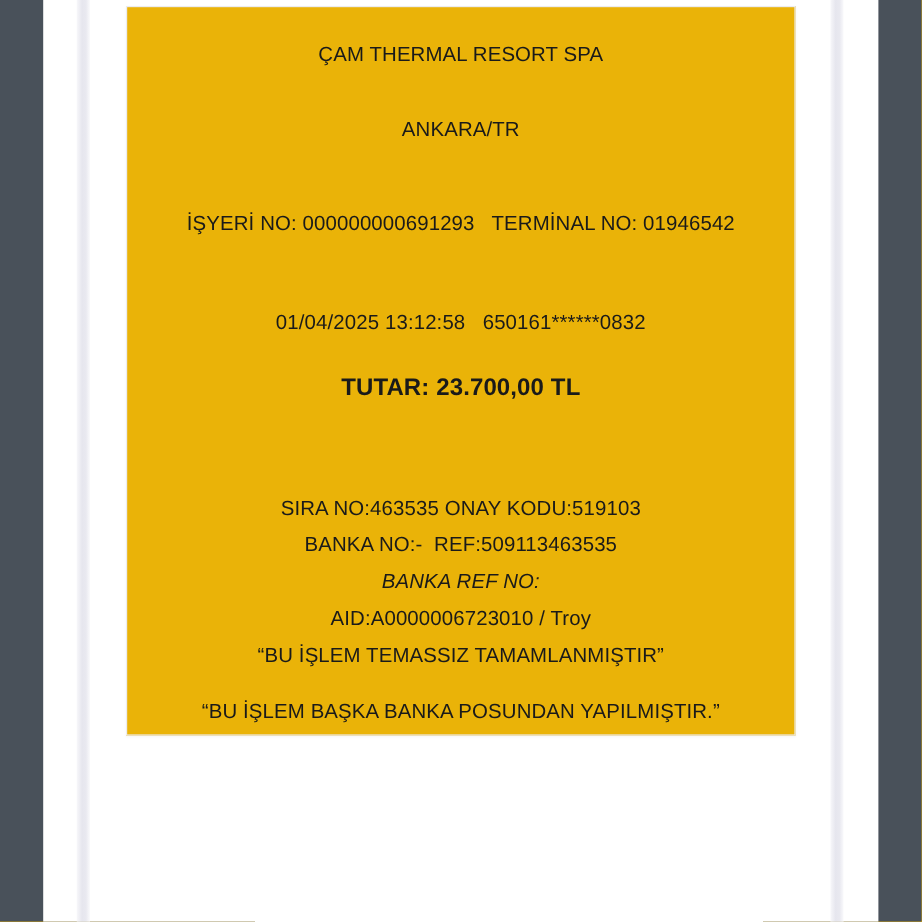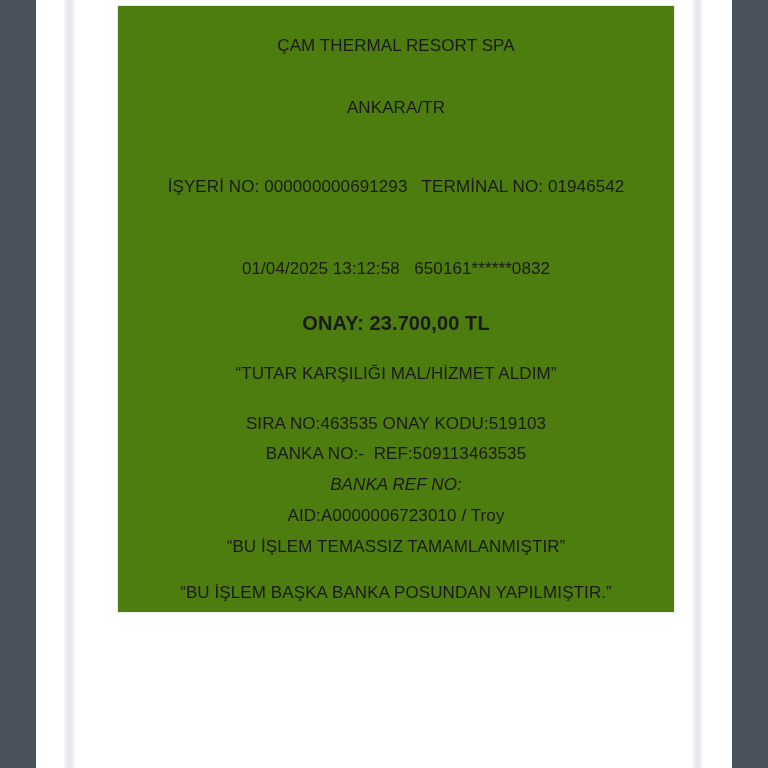--- a/index.html
+++ b/index.html
@@ -26,27 +26,27 @@
     position: absolute;
     top: 0;
     width: 11px;
     height: 768px;
     background: linear-gradient(to right, #f7f7fa, #e6e6ee 40%, #e9e9f0 70%, #fafafc);
   }
   .shadow-band.left { left: 28px; }
   .shadow-band.right { left: 656px; }
   .receipt {
     position: absolute;
-    left: 81px;
+    left: 69px;
     top: 5px;
     width: 556px;
     height: 606px;
     border: 1px solid #ececef;
     box-shadow: 0 1px 2px rgba(0,0,0,0.04);
-    background: #4d7c0f;
+    background: #eab308;
     color: #1a1a1a;
     text-align: center;
   }
   .line {
     position: absolute;
     left: 0;
     width: 100%;
     font-size: 17px;
     line-height: 22px;
     white-space: pre;
@@ -60,22 +60,21 @@
 
 <div class="page">
   <div class="shadow-band left"></div>
   <div class="shadow-band right"></div>
 
   <div class="receipt">
     <div class="line" style="top:29px;">ÇAM THERMAL RESORT SPA</div>
     <div class="line" style="top:91px;">ANKARA/TR</div>
     <div class="line" style="top:142px;margin-top:28px;">İŞYERİ NO: 000000000691293   TERMİNAL NO: 01946542</div>
     <div class="line" style="top:252px;">01/04/2025 13:12:58   650161******0832</div>
-    <div class="line bold big" style="top:304px;">ONAY: 23.700,00 TL</div>
-    <div class="line" style="top:357px;">“TUTAR KARŞILIĞI MAL/HİZMET ALDIM”</div>
+    <div class="line bold big" style="top:304px;">TUTAR: 23.700,00 TL</div>
     <div class="line" style="top:407px;">SIRA NO:463535 ONAY KODU:519103</div>
     <div class="line" style="top:437px;">BANKA NO:-  REF:509113463535</div>
     <div class="line" style="top:468px;font-style:italic;">BANKA REF NO:</div>
     <div class="line" style="top:499px;">AID:A0000006723010 / Troy</div>
     <div class="line" style="top:530px;">“BU İŞLEM TEMASSIZ TAMAMLANMIŞTIR”</div>
     <div class="line" style="top:576px;">“BU İŞLEM BAŞKA BANKA POSUNDAN YAPILMIŞTIR.”</div>
   </div>
 </div>
 
 </body></html>

